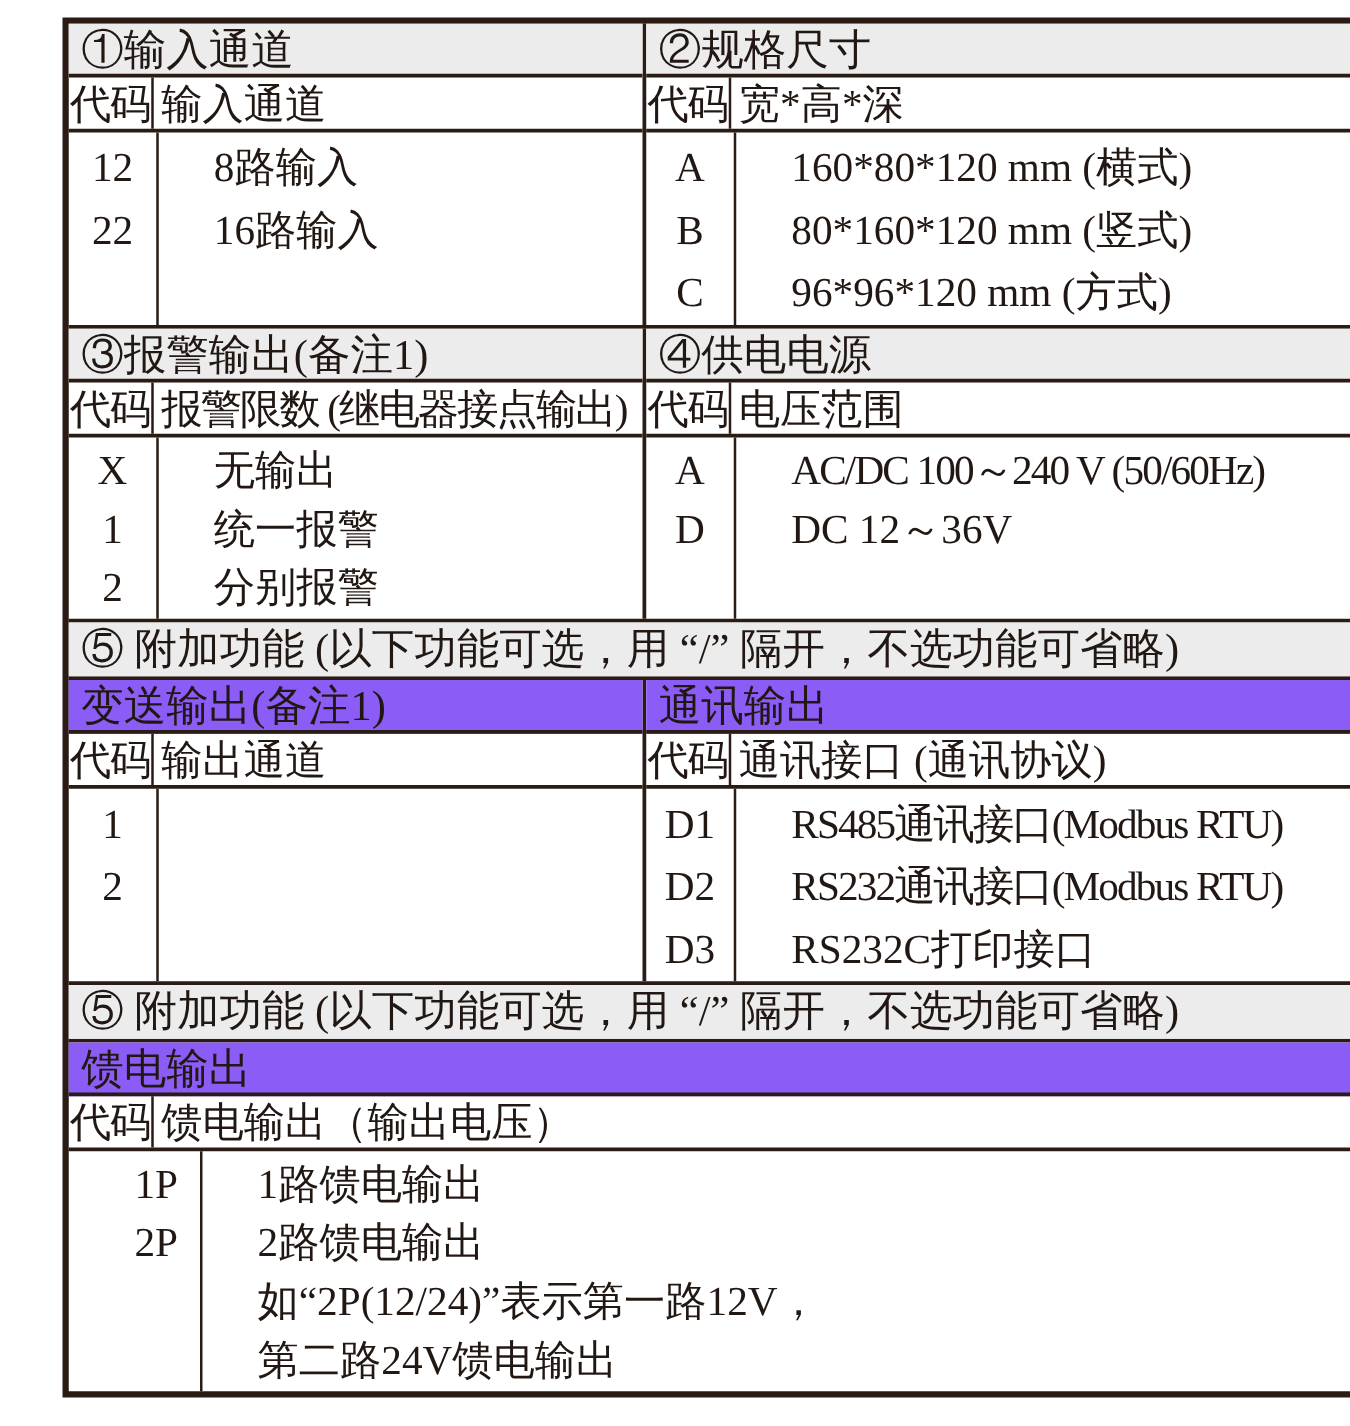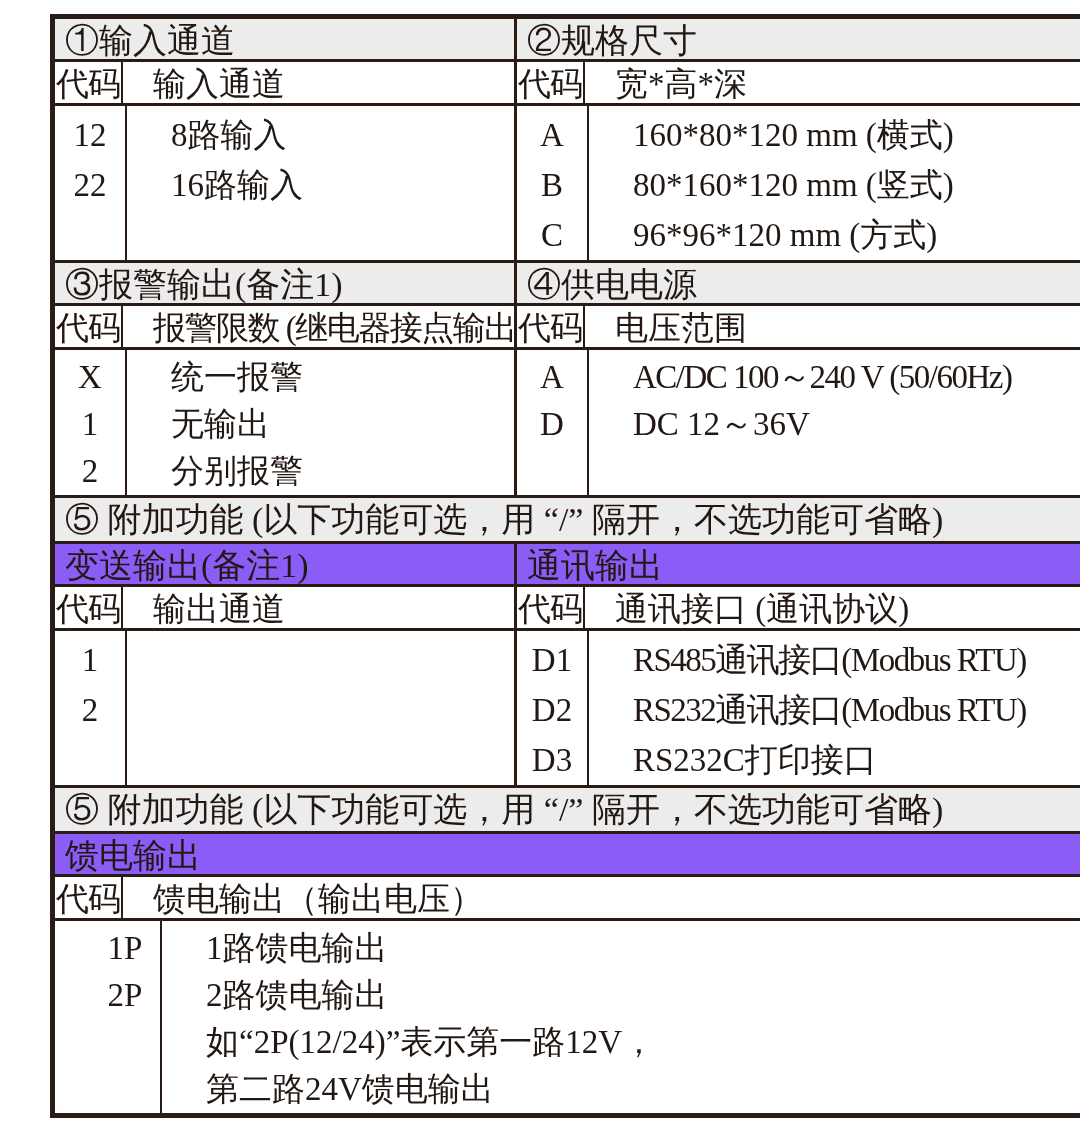--- a/index.html
+++ b/index.html
@@ -17,21 +17,21 @@
   .sec-title { height:43px; line-height:43px; background:#ececec;
                border-bottom:3px solid #2a1c15; padding-left:10px;
                font-size:34px; white-space:nowrap; overflow:hidden; }
   .sec-title.plain { background:#8b5cf6; }
   .gray-band { height:43px; line-height:43px; background:#ececec;
                padding-left:10px; font-size:34px; white-space:nowrap; overflow:hidden; }
   .sec-header { display:flex; height:44px; line-height:44px;
                 border-bottom:3px solid #2a1c15; font-size:33px; }
   .sec-header .code { width:68px; flex-shrink:0; text-align:center;
                       border-right:2px solid #2a1c15; letter-spacing:-1px; }
-  .sec-header .desc { flex:1; min-width:0; padding-left:6px; white-space:nowrap; overflow:hidden;margin-left:24px; }
+  .sec-header .desc { flex:1; min-width:0; padding-left:6px; white-space:nowrap; overflow:hidden; }
   .sec-body { display:flex; flex:1; font-size:33px; }
   .sec-body .codes { width:72px; flex-shrink:0; text-align:center;
                      border-right:2px solid #2a1c15; padding-top:4px; }
   .sec-body .descs { flex:1; min-width:0; padding-left:8px; padding-top:4px;
                      white-space:nowrap; overflow:hidden;margin-left:36px; }
   .bl { height:var(--lh); line-height:var(--lh); }
   .tight { letter-spacing:-1.5px; }
   .b1 { --lh:50px; } .b1 .sec-body { min-height:148px; }
   .b2 { --lh:47px; } .b2 .sec-body { min-height:142px; }
   .b4 { --lh:50px; } .b4 .sec-body { min-height:149px; }
@@ -88,22 +88,22 @@
         <div class="code">代码</div>
         <div class="desc tight">报警限数 (继电器接点输出)</div>
       </div>
       <div class="sec-body">
         <div class="codes">
           <div class="bl">X</div>
           <div class="bl">1</div>
           <div class="bl">2</div>
         </div>
         <div class="descs">
+          <div class="bl">无输出</div>
           <div class="bl">统一报警</div>
-          <div class="bl">无输出</div>
           <div class="bl">分别报警</div>
         </div>
       </div>
     </div>
     <div class="half right">
       <div class="sec-title">④供电电源</div>
       <div class="sec-header">
         <div class="code">代码</div>
         <div class="desc">电压范围</div>
       </div>

